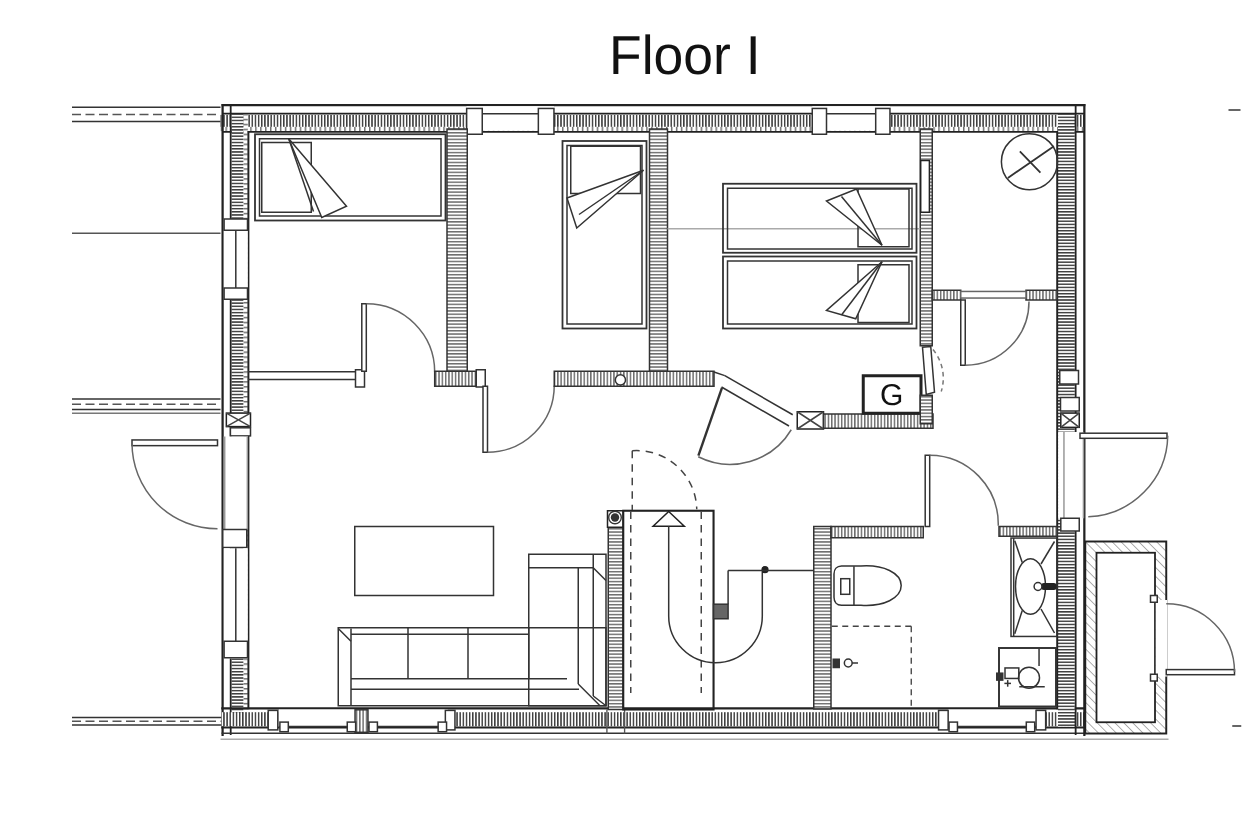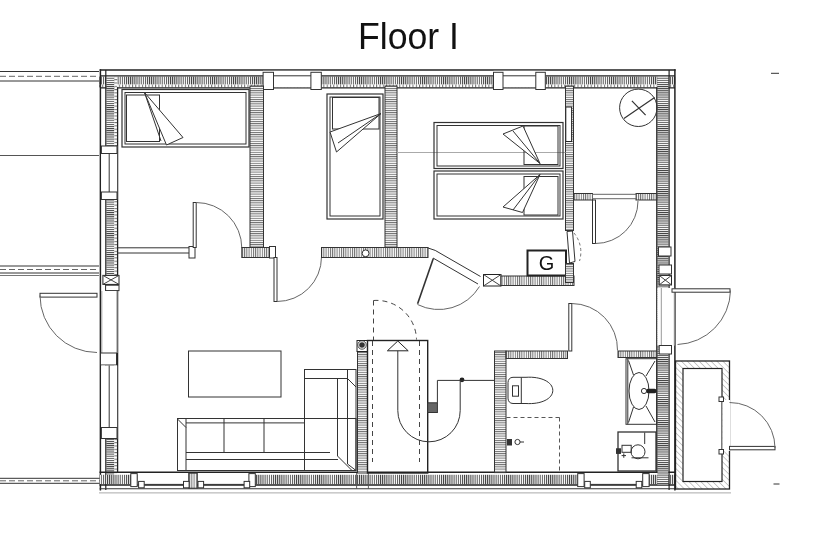--- a/index.html
+++ b/index.html
@@ -1,16 +1,16 @@
 <!DOCTYPE html>
 <html><head>
 <meta charset="utf-8">
 <style>
 html,body{margin:0;padding:0;background:#fff;}
-#plan{position:relative;width:661px;height:555px;font-family:"Liberation Sans",sans-serif;}
+#plan{position:relative;width:661px;height:555px;font-family:"Liberation Sans",sans-serif;padding-left:48px;}
 svg{display:block;}
 text{font-family:"Liberation Sans",sans-serif;}
 </style>
 </head>
 <body>
 <div id="plan">
 <svg width="831" height="555" viewBox="0 0 831 555">
 <defs>
 <pattern id="tvA" width="2.1" height="8" patternUnits="userSpaceOnUse">
 <rect width="2.1" height="8" fill="#fff"></rect>

